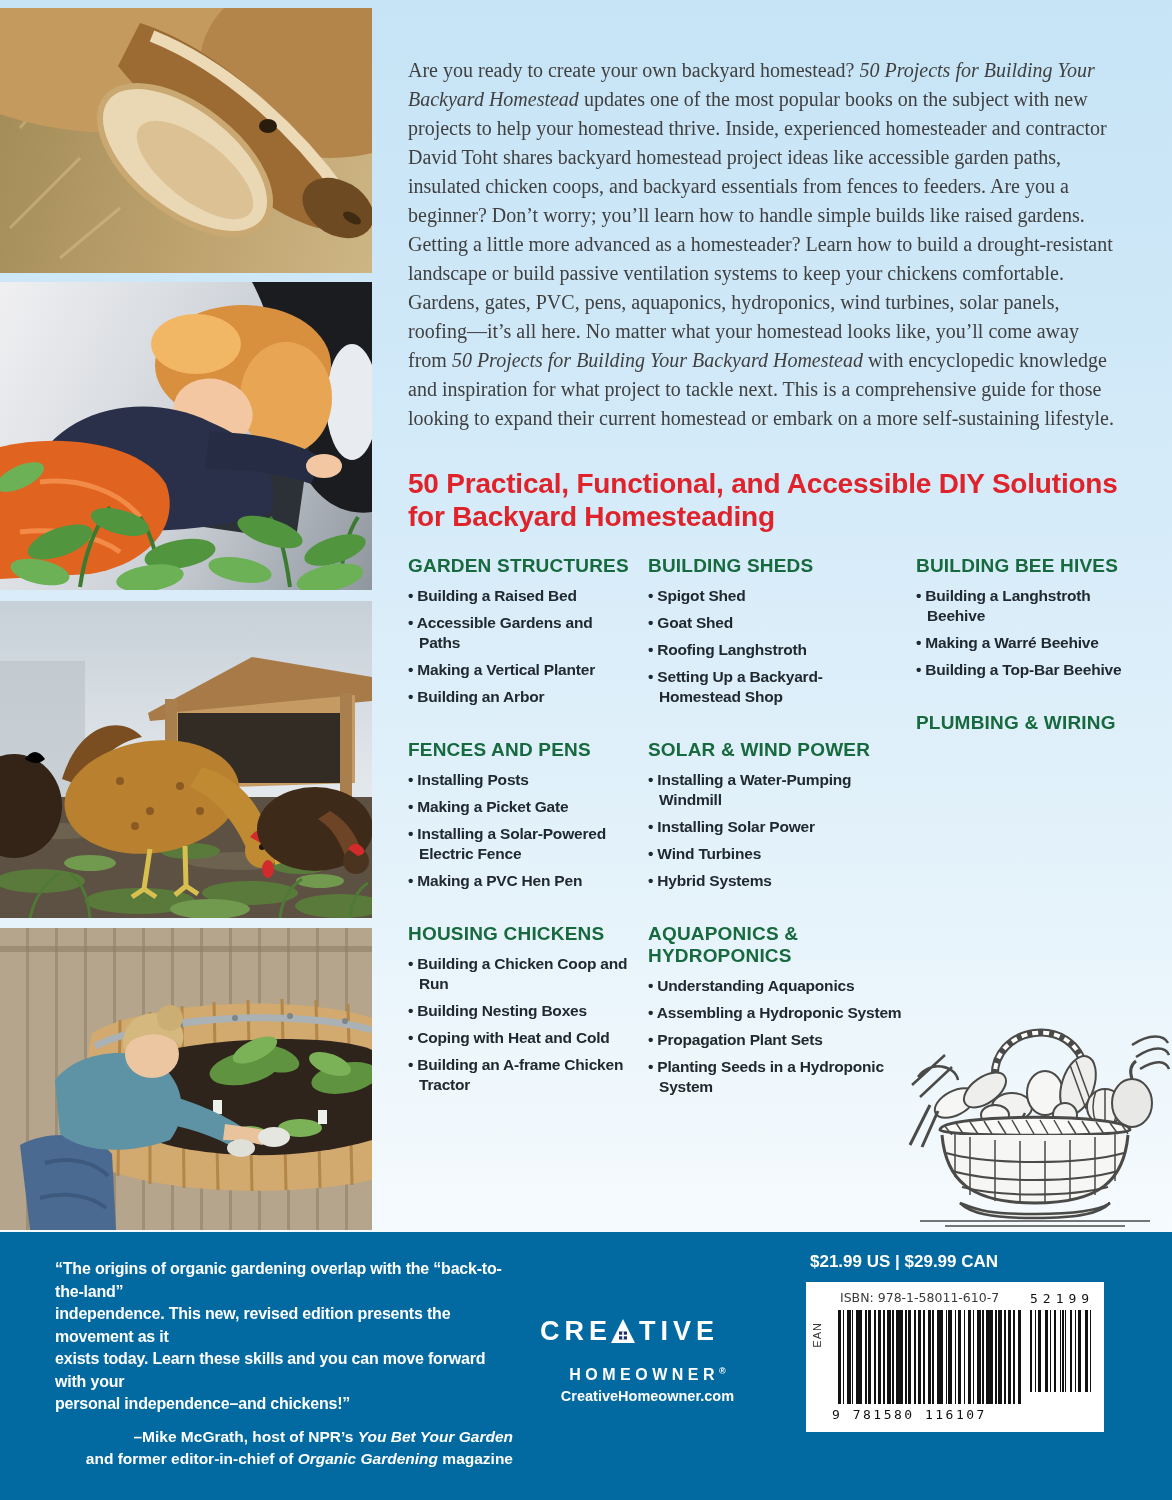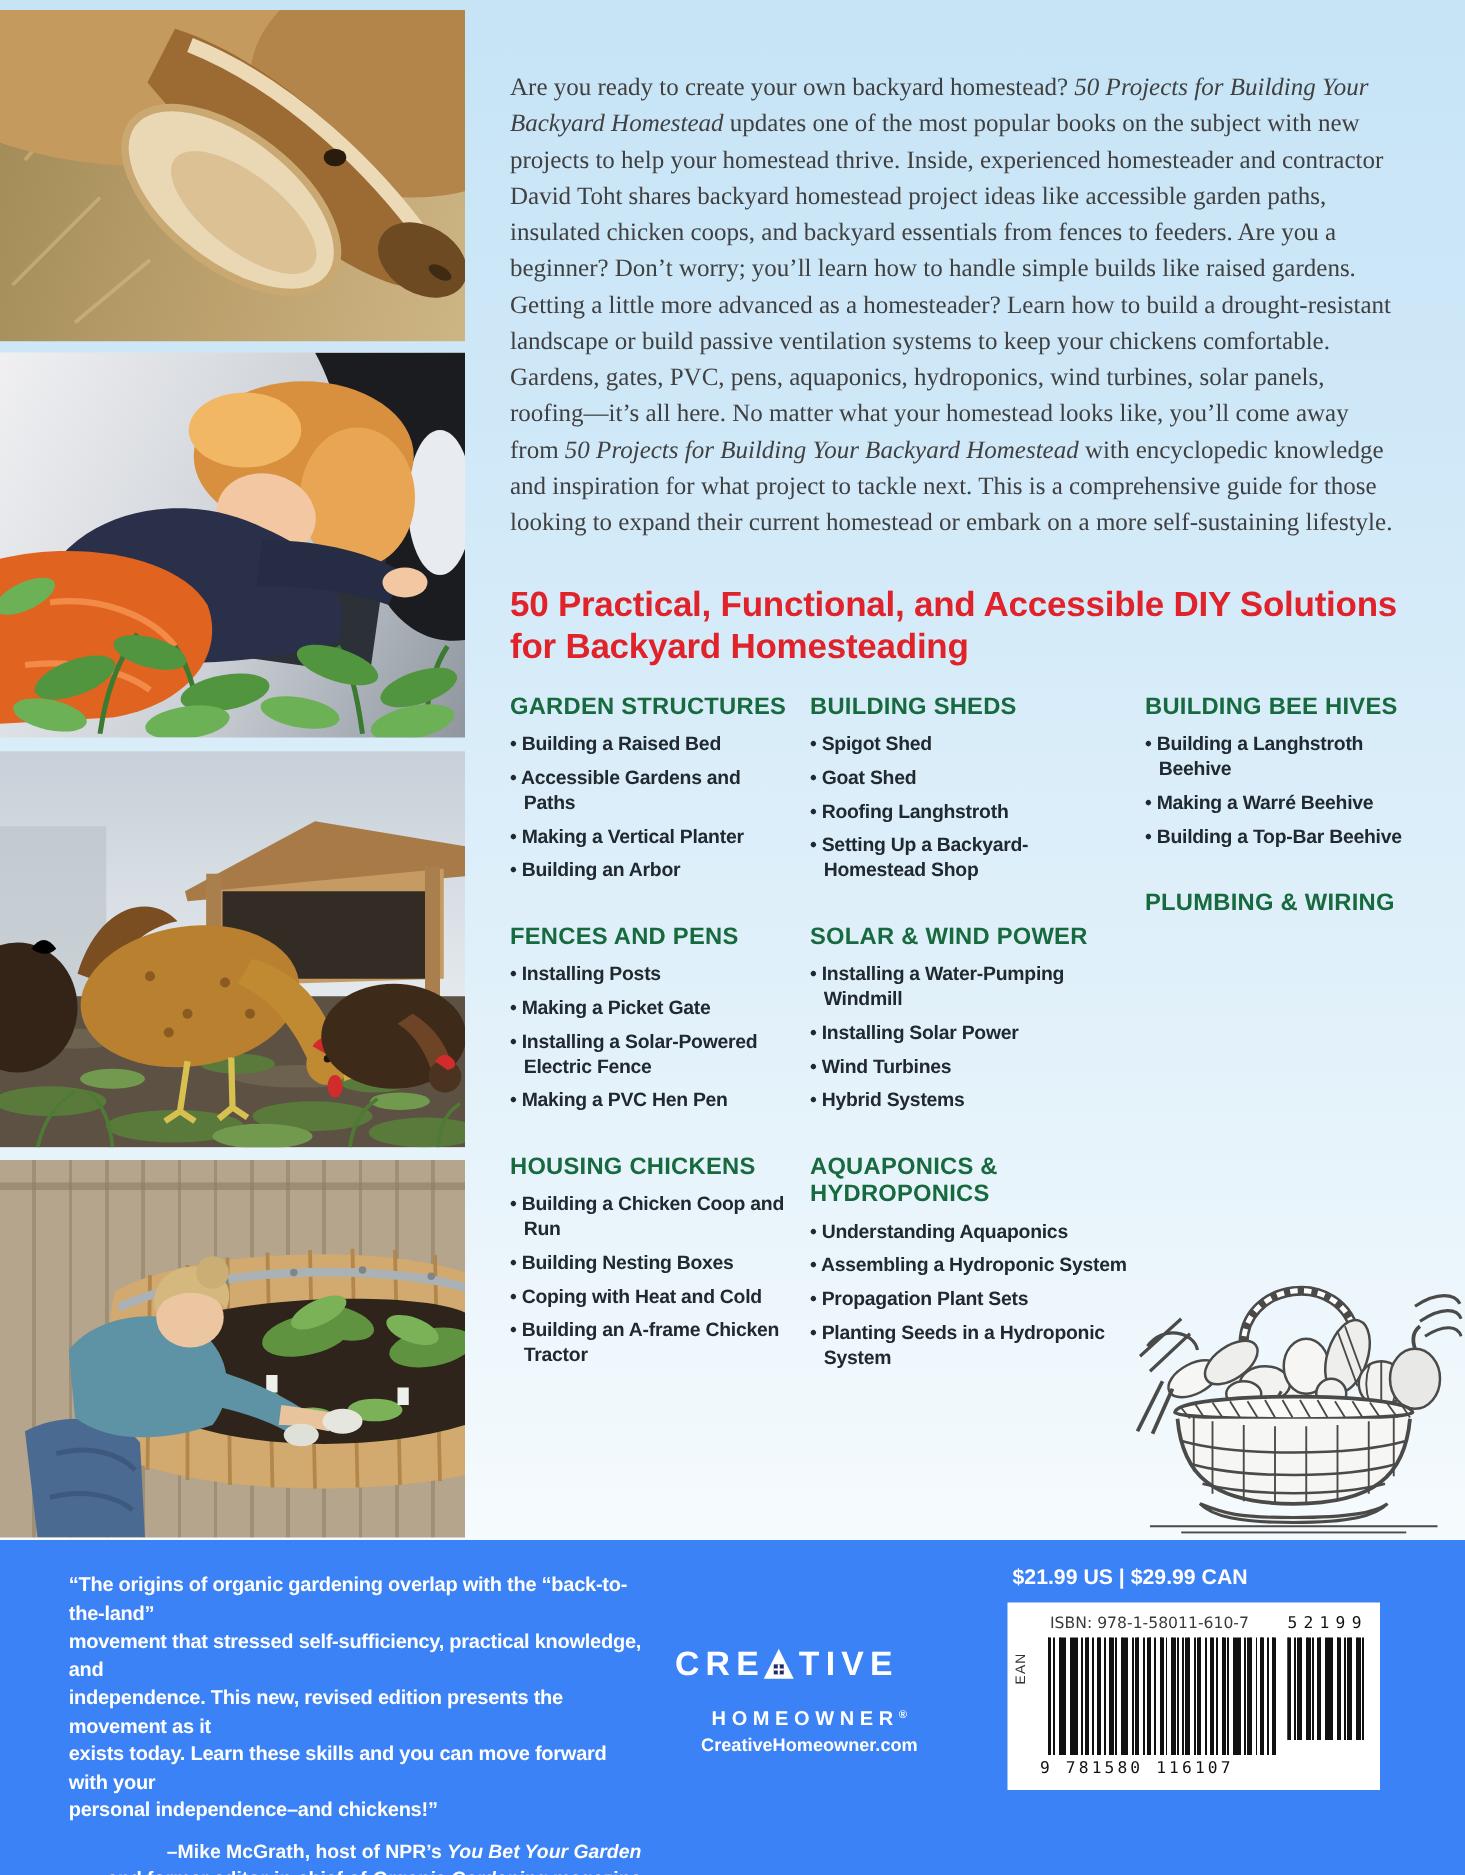--- a/index.html
+++ b/index.html
@@ -39,21 +39,21 @@
   .section ul{margin:0;padding:0;list-style:none;}
   .section li{
     font-size:15.5px;line-height:20px;margin-bottom:7px;color:#212930;
     font-weight:bold;letter-spacing:-0.2px;
     padding-left:11px;text-indent:-11px;
   }
   .section li::before{content:"• ";}
   
   .basket{position:absolute;left:900px;top:985px;width:270px;height:242px;}
   
-  .footer{position:absolute;left:0;top:1232px;width:1172px;height:268px;background:#3b82f6;color:#fff;}
+  .footer{position:absolute;left:0;top:1232px;width:1172px;height:268px;background:#0369a1;color:#fff;}
   .quote-block{position:absolute;left:55px;top:26px;width:458px;}
   .quote-line{font-size:16px;line-height:22.5px;font-weight:bold;letter-spacing:-0.2px;}
   .attribution{margin-top:10px;text-align:right;font-size:15.5px;line-height:22px;font-weight:bold;}
   .attribution .it{font-style:italic;}
   .logo{position:absolute;left:540px;top:86px;width:215px;text-align:center;}
   .logo-row1{display:flex;justify-content:flex-start;align-items:flex-end;
     font-size:27px;font-weight:bold;letter-spacing:5px;line-height:26px;}
   .logo-row1 svg{margin:0 3px 0 -2px;display:block;}
   .logo-row2{margin-top:18px;font-size:16px;font-weight:bold;letter-spacing:4.5px;line-height:18px;}
   .logo-row2 .reg{font-size:9px;vertical-align:super;letter-spacing:0;}
@@ -359,21 +359,20 @@
       <path d="M60,218 C70,228 90,233 135,233 C180,233 200,228 210,218 C200,225 180,229 135,229 C90,229 80,226 60,218 Z" fill="#eeeeec" stroke-width="2.5"></path>
       <path d="M20,236 H250 M45,241 H225" stroke-width="1.5"></path>
     </g>
   </svg>
 </div>
 
 <div class="footer">
   <div class="quote-block">
     <div id="quote-lines">
         <div class="quote-line">“The origins of organic gardening overlap with the “back-to-the-land”</div>
-        <div class="quote-line">movement that stressed self-sufficiency, practical knowledge, and</div>
         <div class="quote-line">independence. This new, revised edition presents the movement as it</div>
         <div class="quote-line">exists today. Learn these skills and you can move forward with your</div>
         <div class="quote-line">personal independence–and chickens!”</div>
       </div>
     <div class="attribution">
       <div id="attr-line1"><span>–Mike McGrath, host of NPR’s </span><span class="it">You Bet Your Garden</span></div>
       <div id="attr-line2"><span>and former editor-in-chief of </span><span class="it">Organic Gardening</span><span> magazine</span></div>
     </div>
   </div>
 

